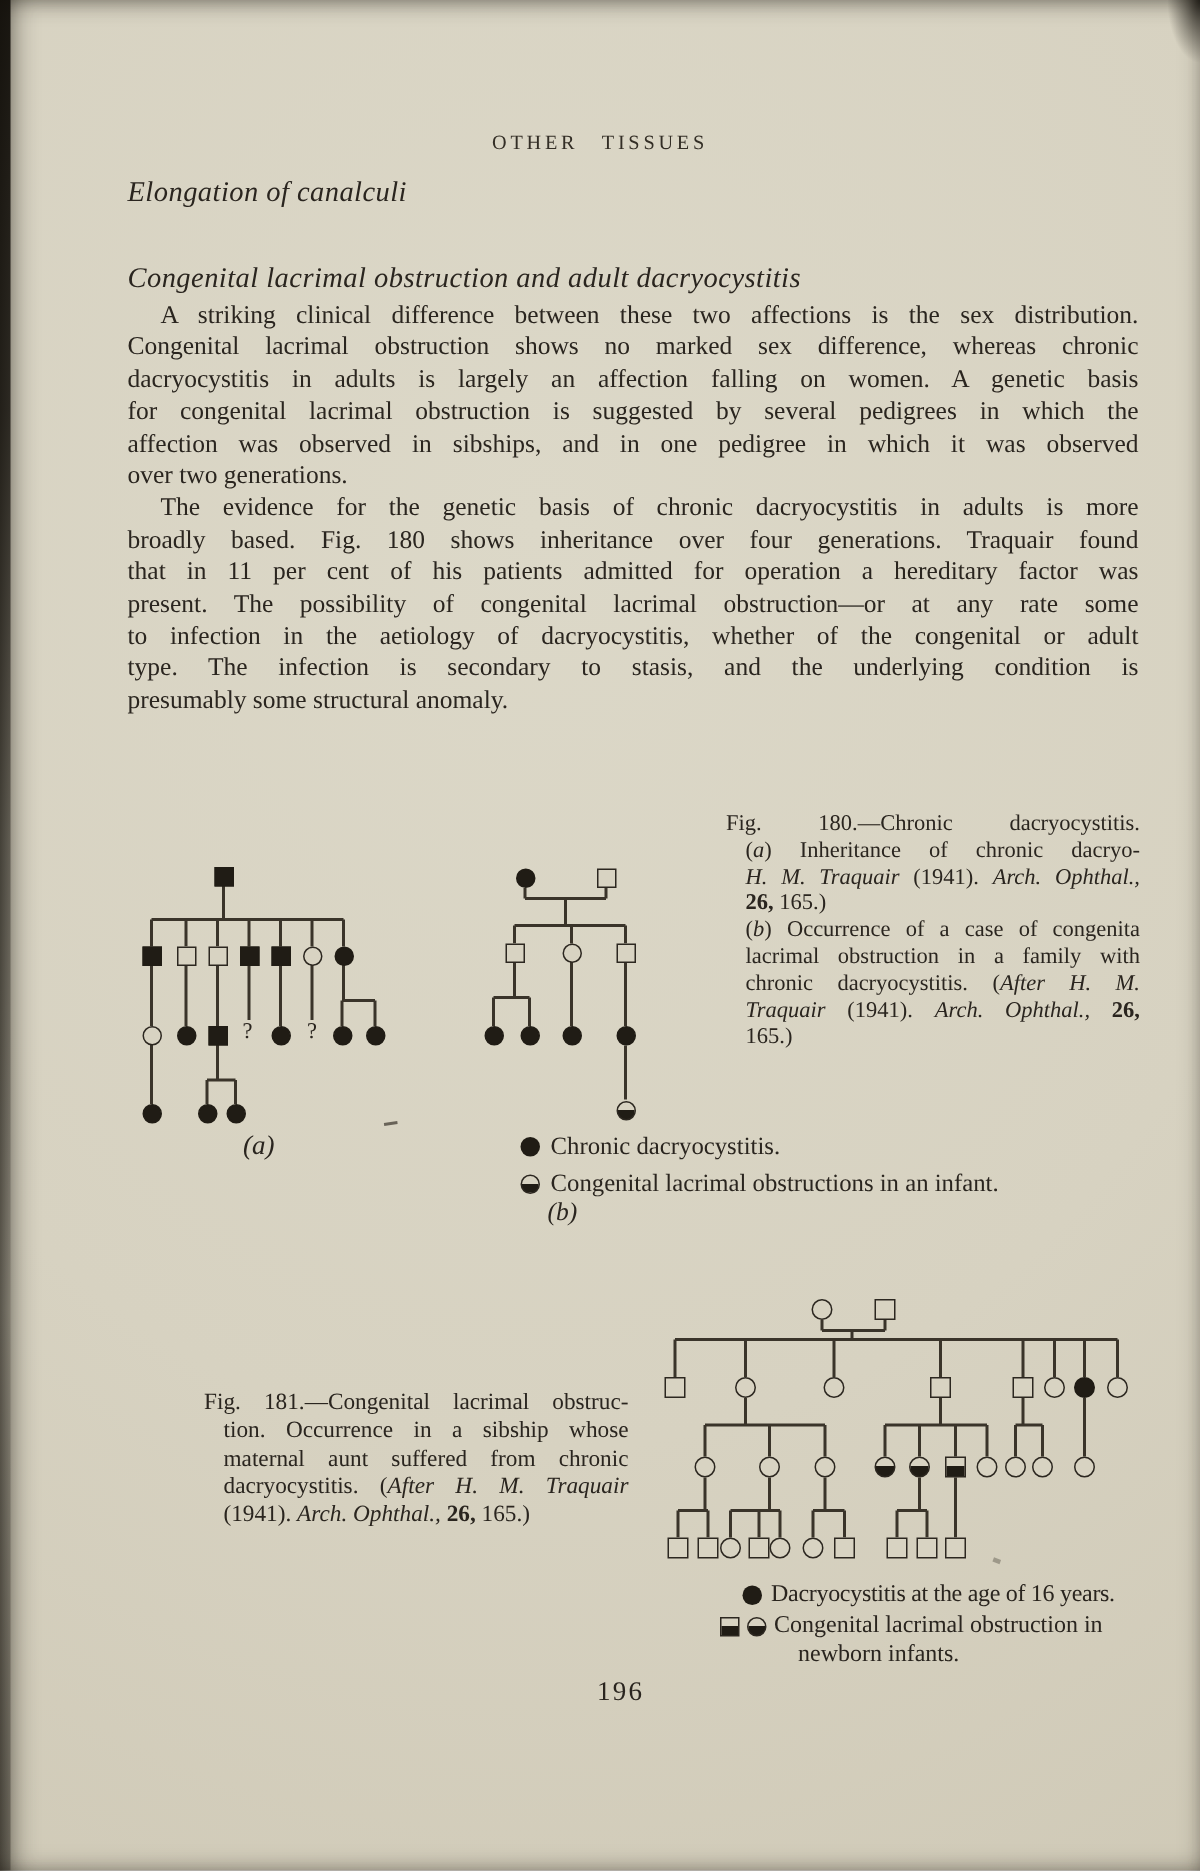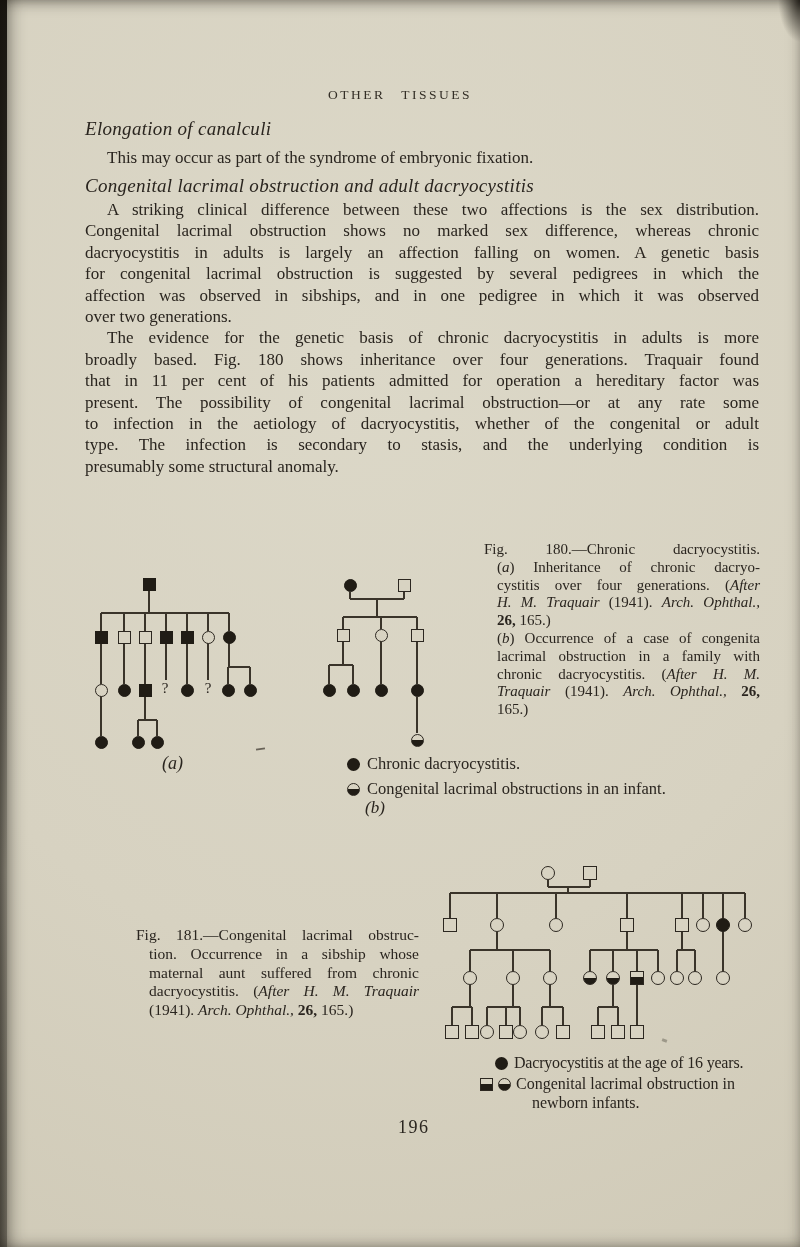--- a/index.html
+++ b/index.html
@@ -51,21 +51,20 @@
 </head>
 <body>
 
 <div id="page">
   <div class="abs" id="left-edge"></div>
   <div class="abs" id="corner-tr"></div>
 
   <div class="abs" id="running-head">OTHER TISSUES</div>
 
   <div class="abs h-italic" id="h1">Elongation of canalculi</div>
-  <div class="abs" id="intro-line">This may occur as part of the syndrome of embryonic fixation.</div>
   <div class="abs h-italic" id="h2">Congenital lacrimal obstruction and adult dacryocystitis</div>
 
   <div class="abs" id="body-lines">
       <div class="body-line indent just">A striking clinical difference between these two affections is the sex distribution.</div>
       <div class="body-line just">Congenital lacrimal obstruction shows no marked sex difference, whereas chronic</div>
       <div class="body-line just">dacryocystitis in adults is largely an affection falling on women. A genetic basis</div>
       <div class="body-line just">for congenital lacrimal obstruction is suggested by several pedigrees in which the</div>
       <div class="body-line just">affection was observed in sibships, and in one pedigree in which it was observed</div>
       <div class="body-line">over two generations.</div>
       <div class="body-line indent just">The evidence for the genetic basis of chronic dacryocystitis in adults is more</div>
@@ -73,21 +72,20 @@
       <div class="body-line just">that in 11 per cent of his patients admitted for operation a hereditary factor was</div>
       <div class="body-line just">present. The possibility of congenital lacrimal obstruction—or at any rate some</div>
       <div class="body-line just">to infection in the aetiology of dacryocystitis, whether of the congenital or adult</div>
       <div class="body-line just">type. The infection is secondary to stasis, and the underlying condition is</div>
       <div class="body-line">presumably some structural anomaly.</div>
     </div>
 
   <div class="abs cap" id="fig180-caption">
       <div class="cap-line just">Fig. 180.—Chronic dacryocystitis.</div>
       <div class="cap-line indent just">(<i>a</i>) Inheritance of chronic dacryo-</div>
-      <div class="cap-line indent just">cystitis over four generations. (<i>After</i></div>
       <div class="cap-line indent just"><i>H. M. Traquair</i> (1941). <i>Arch. Ophthal.,</i></div>
       <div class="cap-line indent"><b>26,</b> 165.)</div>
       <div class="cap-line indent just">(<i>b</i>) Occurrence of a case of congenita</div>
       <div class="cap-line indent just">lacrimal obstruction in a family with</div>
       <div class="cap-line indent just">chronic dacryocystitis. (<i>After H. M.</i></div>
       <div class="cap-line indent just"><i>Traquair</i> (1941). <i>Arch. Ophthal.,</i> <b>26,</b></div>
       <div class="cap-line indent">165.)</div>
     </div>
   <div class="abs" id="pedigree-layer" style="left:0;top:0;width:800px;height:1247px;">
       <div class="pline" style="left: 148.3px; top: 590px; width: 1.4px; height: 23px;"></div>

